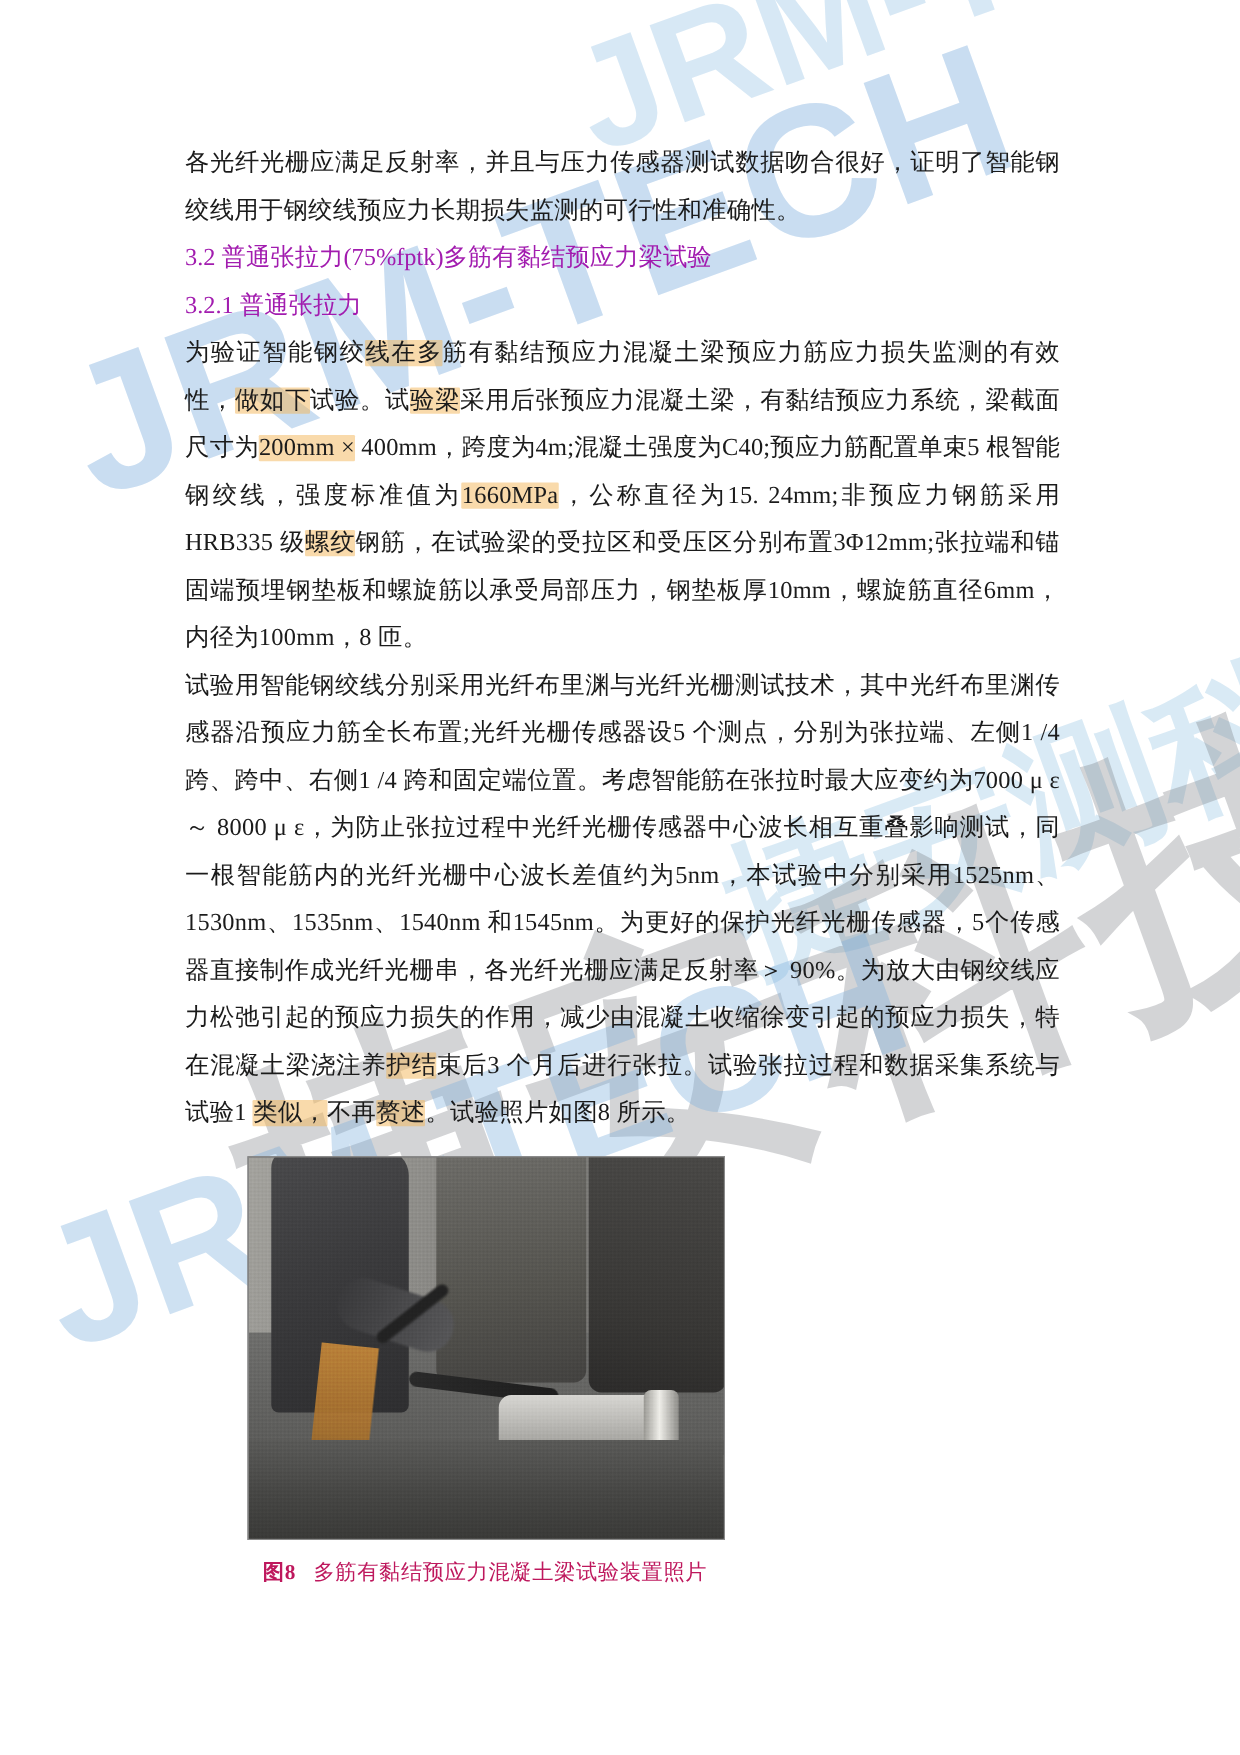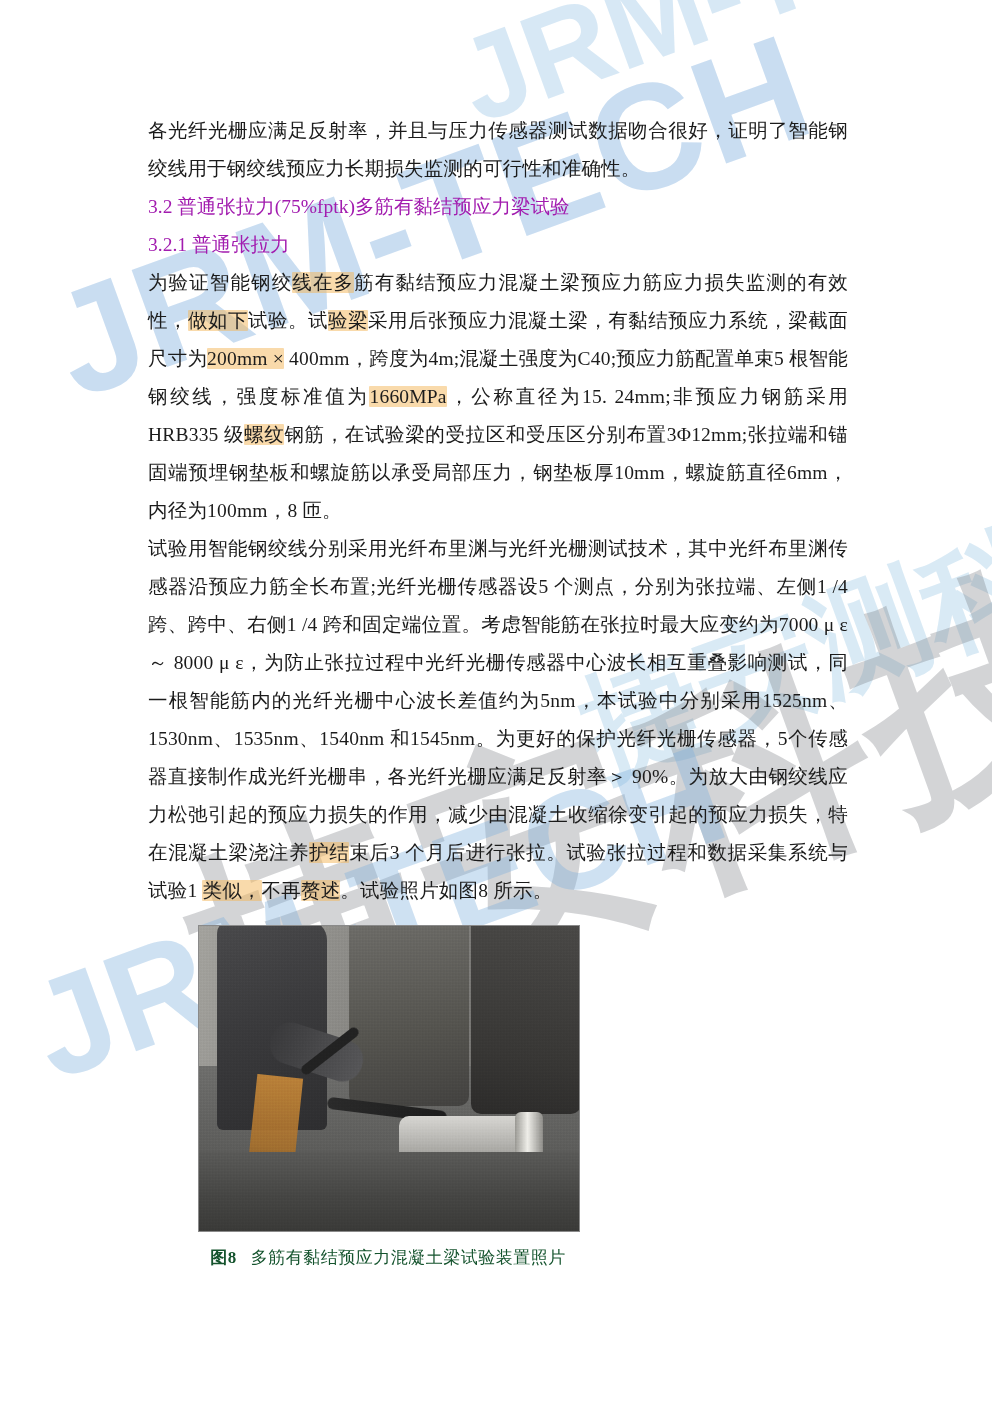--- a/index.html
+++ b/index.html
@@ -210,21 +210,21 @@
     inset: 0;
     background-image:
       repeating-linear-gradient(0deg, rgba(255,255,255,0.035) 0px, rgba(0,0,0,0.035) 2px, rgba(255,255,255,0.02) 3px),
       repeating-linear-gradient(90deg, rgba(255,255,255,0.03) 0px, rgba(0,0,0,0.03) 2px, rgba(255,255,255,0.02) 3px);
     mix-blend-mode: overlay;
   }
   .fig-caption {
     margin-top: 14px;
     text-align: center;
     font-size: 17px;
-    color: #14532d;
+    color: #be185d;
     letter-spacing: 0.5px;
   }
   .fig-caption .fig-label {
     font-weight: bold;
     margin-right: 14px;
   }
 </style>
 </head>
 <body>
 

